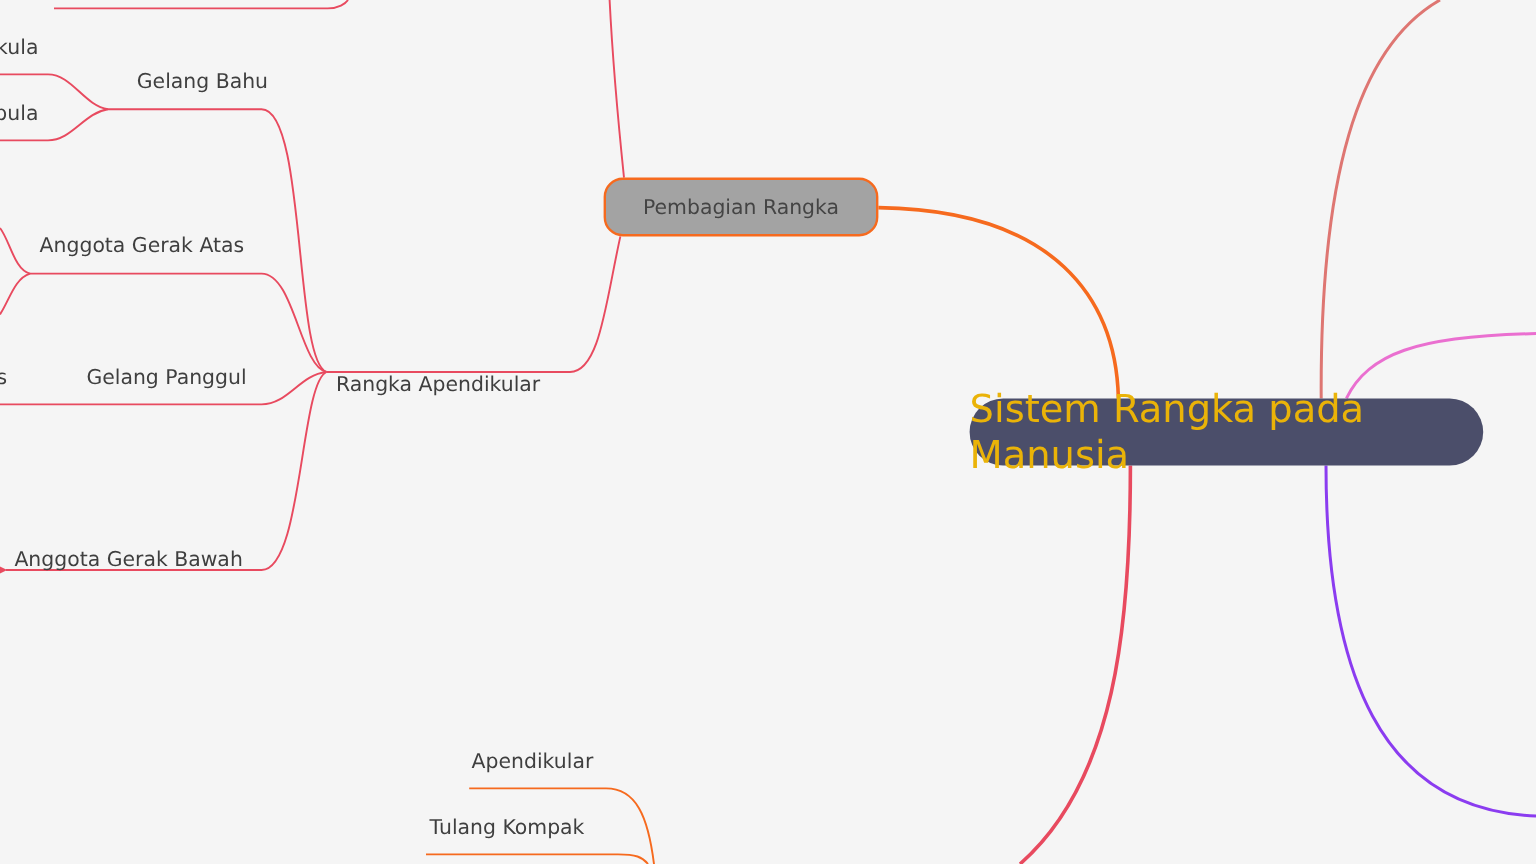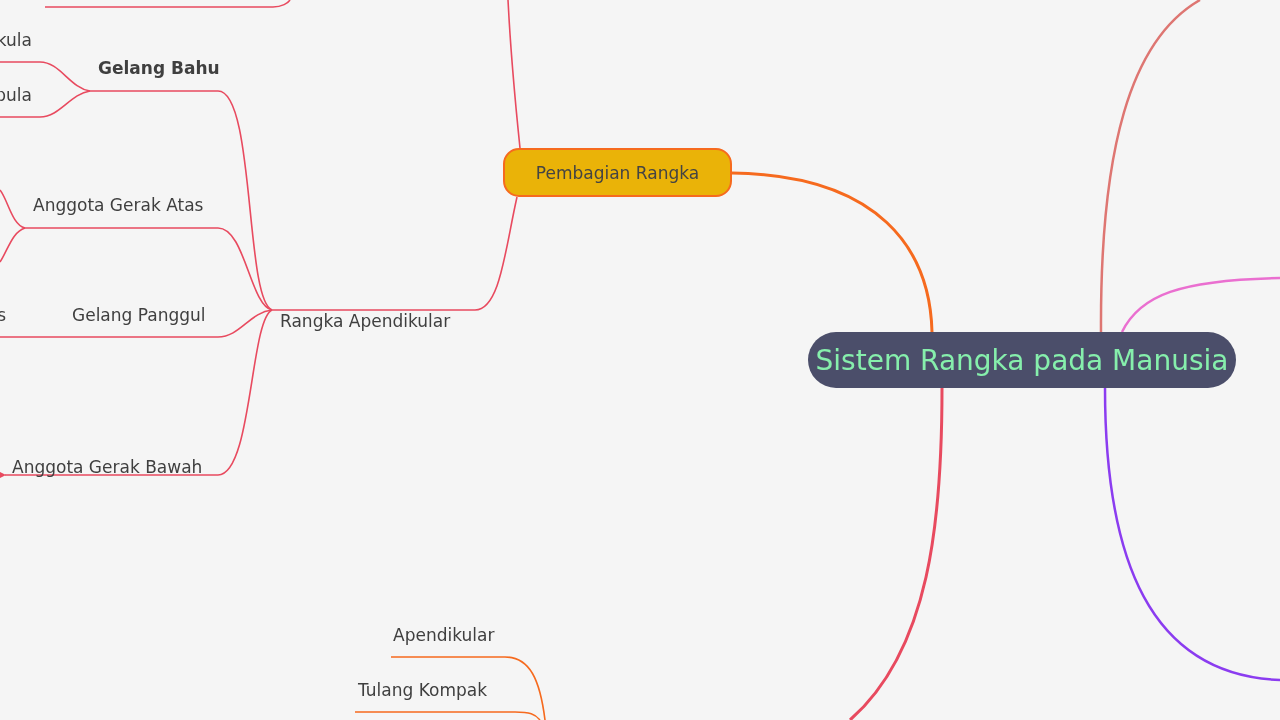--- a/index.html
+++ b/index.html
@@ -9,27 +9,27 @@
     font-family: "DejaVu Sans", sans-serif;
   }
   svg.links { position: absolute; left: 0; top: 0; width: 1280px; height: 720px; }
   .label {
     position: absolute; font-size: 17px; color: #3f3f3f; white-space: nowrap;
     line-height: 20px;
   }
   .label.right { text-align: right; }
   .root {
     position: absolute; left: 808px; top: 332px; width: 428px; height: 56px;
-    background: #4b4e6a; border-radius: 28px; color: #86efac;
-    font-size: 28px; display: flex; align-items: center; justify-content: center;
+    background: #4b4e6a; border-radius: 28px; color: #eab308;
+    font-size: 32px; display: flex; align-items: center; justify-content: center;
     box-sizing: border-box;
   }
   .branch {
     position: absolute; left: 503px; top: 148px; width: 229px; height: 49px;
-    background: #eab308; border: 2.5px solid #f66a1e; border-radius: 16px;
+    background: #a3a3a3; border: 2.5px solid #f66a1e; border-radius: 16px;
     box-sizing: border-box; color: #444; font-size: 17px;
     display: flex; align-items: center; justify-content: center;
   }
 </style>
 </head>
 <body>
 
 <svg class="links" viewBox="0 0 1280 720">
 
   <path d="M932 332 C930 250 880 175 732 173" fill="none" stroke="#f66a1e" stroke-width="3"></path>
@@ -67,21 +67,21 @@
 <div class="root">
   <span>Sistem Rangka pada Manusia</span>
 </div>
 
 <div class="branch">
   <span>Pembagian Rangka</span>
 </div>
 
 <div class="label" style="left:280px; top:278px;margin-top:33px;">Rangka Apendikular</div>
 
-<div class="label" style="left:98px; top:58px;font-weight:bold;">Gelang Bahu</div>
+<div class="label" style="left:114px; top:58px;">Gelang Bahu</div>
 <div class="label" style="left:33px; top:195px;">Anggota Gerak Atas</div>
 <div class="label" style="left:72px; top:305px;">Gelang Panggul</div>
 <div class="label" style="left:12px; top:457px;">Anggota Gerak Bawah</div>
 
 <div class="label right" style="right:1248px; top:30px;">kula</div>
 <div class="label right" style="right:1248px; top:85px;">pula</div>
 <div class="label right" style="right:1274px; top:305px;">s</div>
 
 <div class="label" style="left:393px; top:625px;">Apendikular</div>
 <div class="label" style="left:358px; top:680px;">Tulang Kompak</div>

